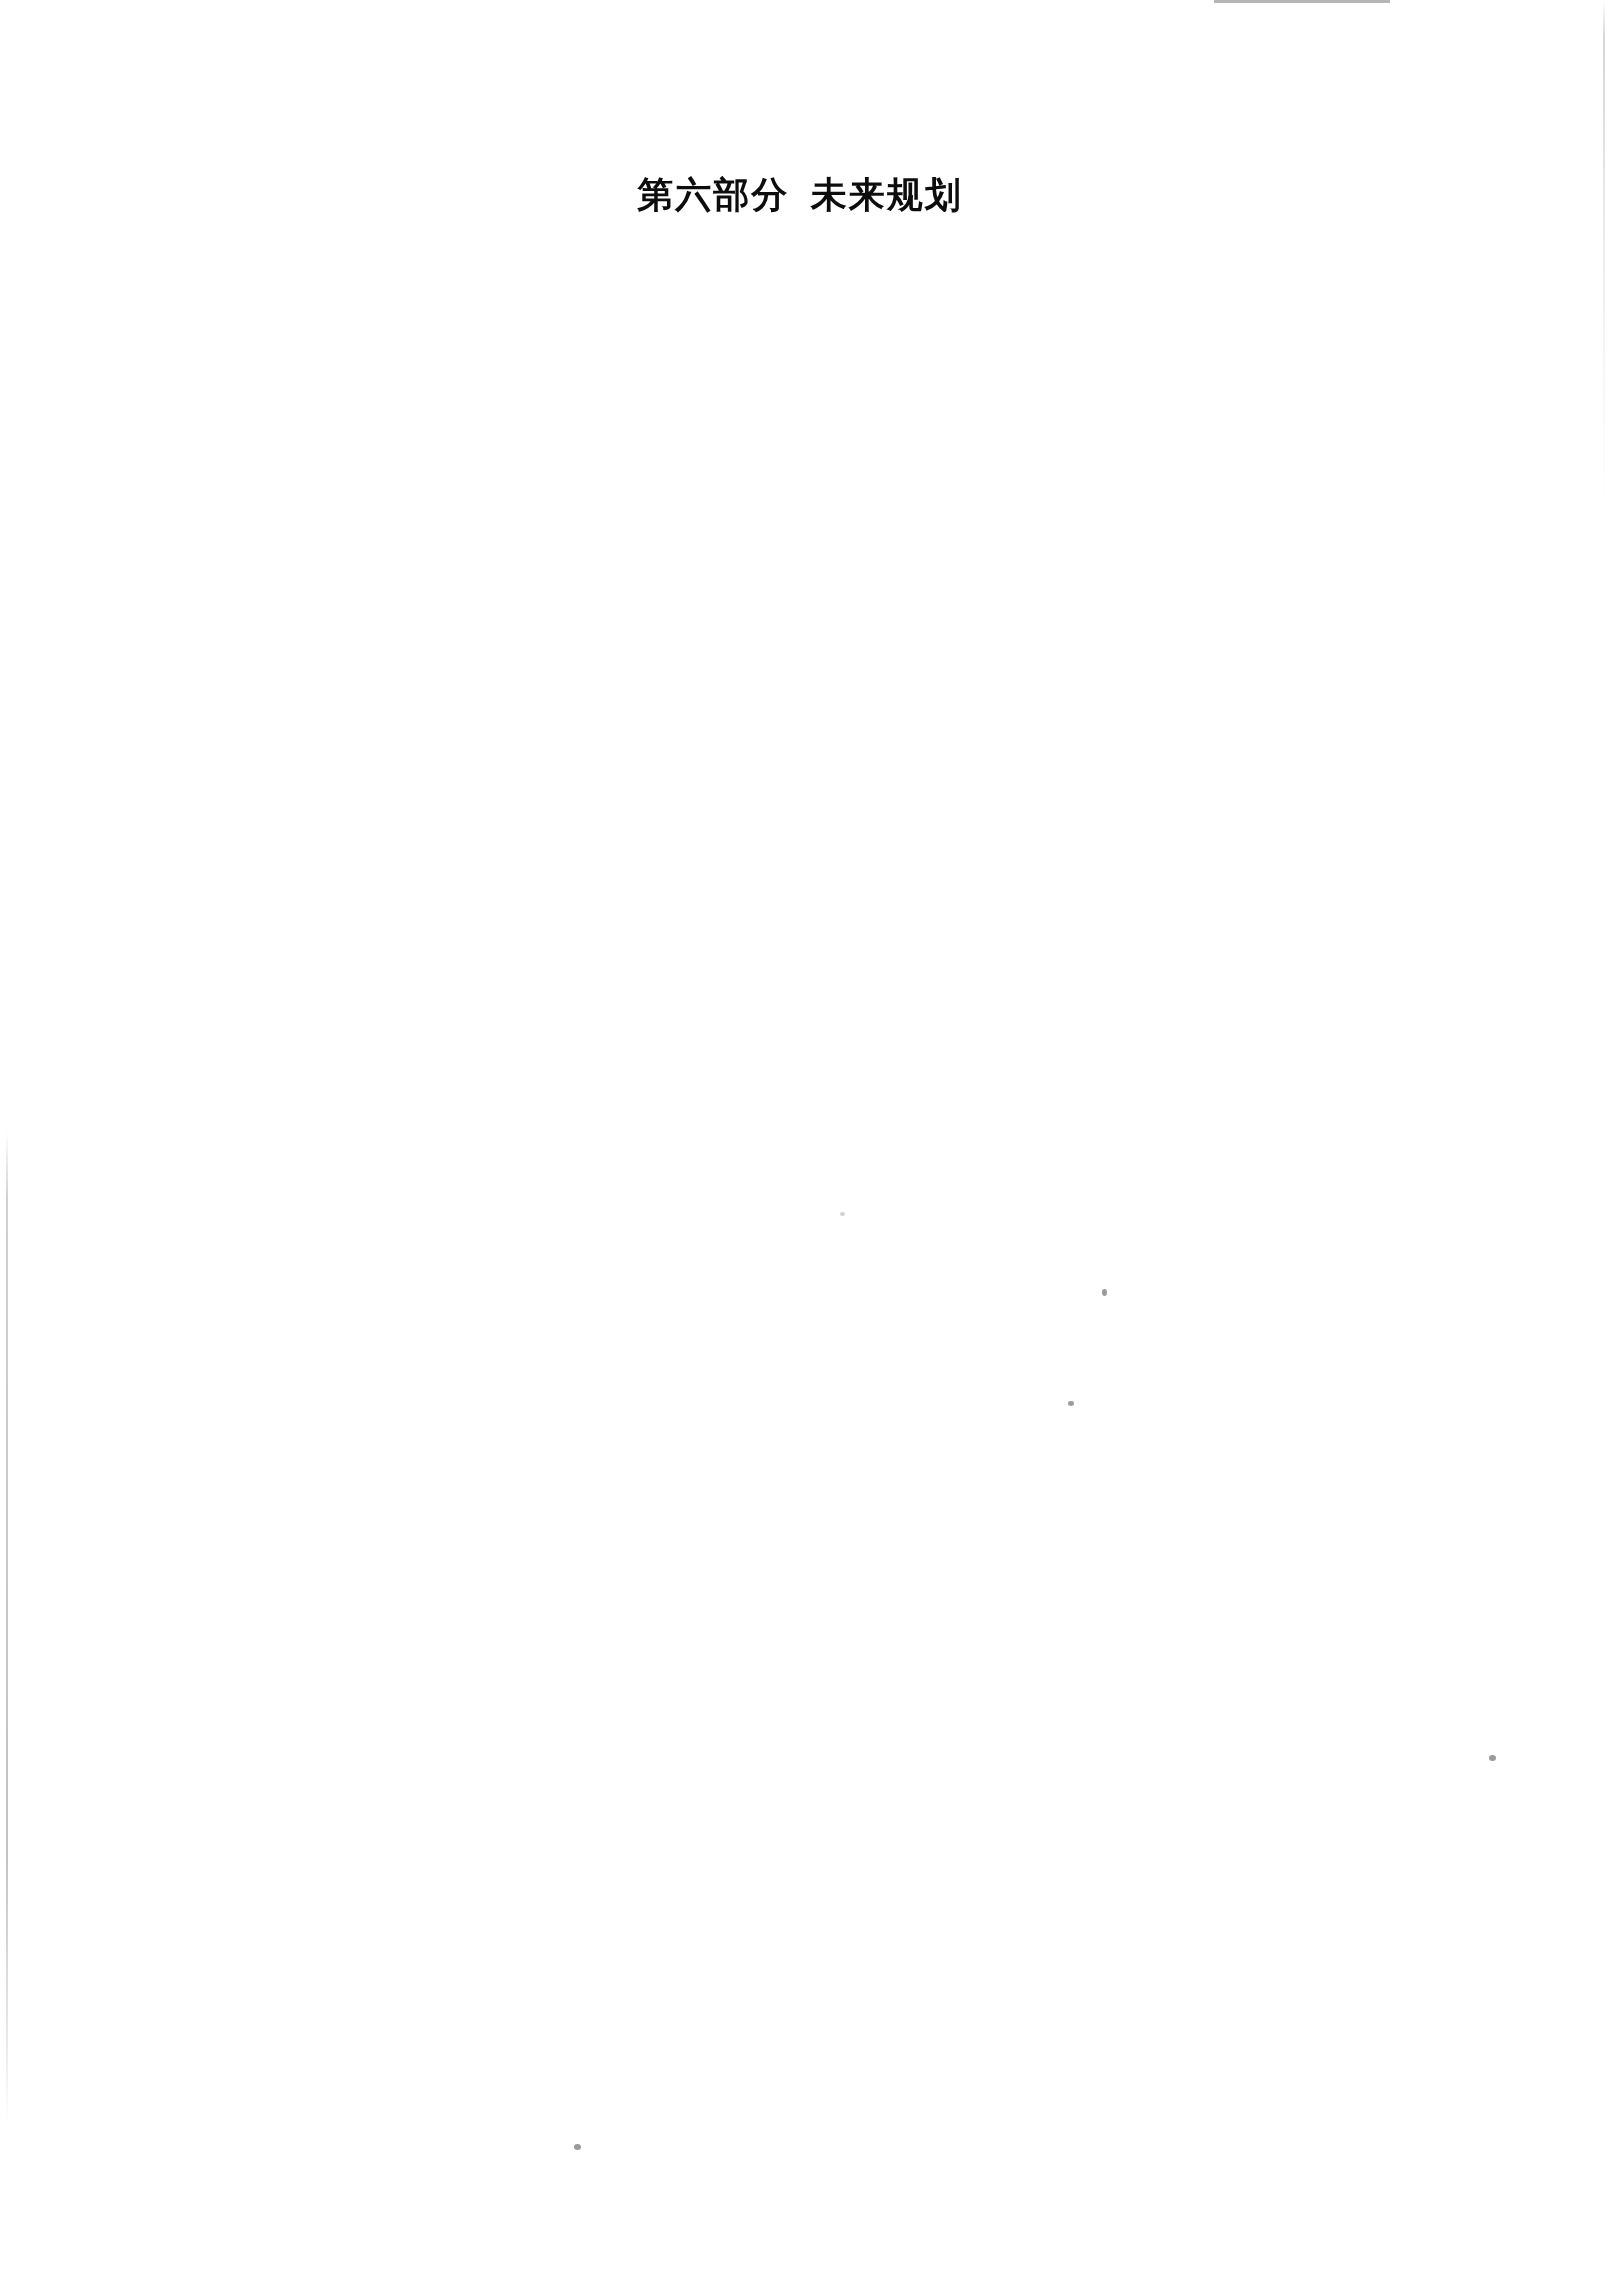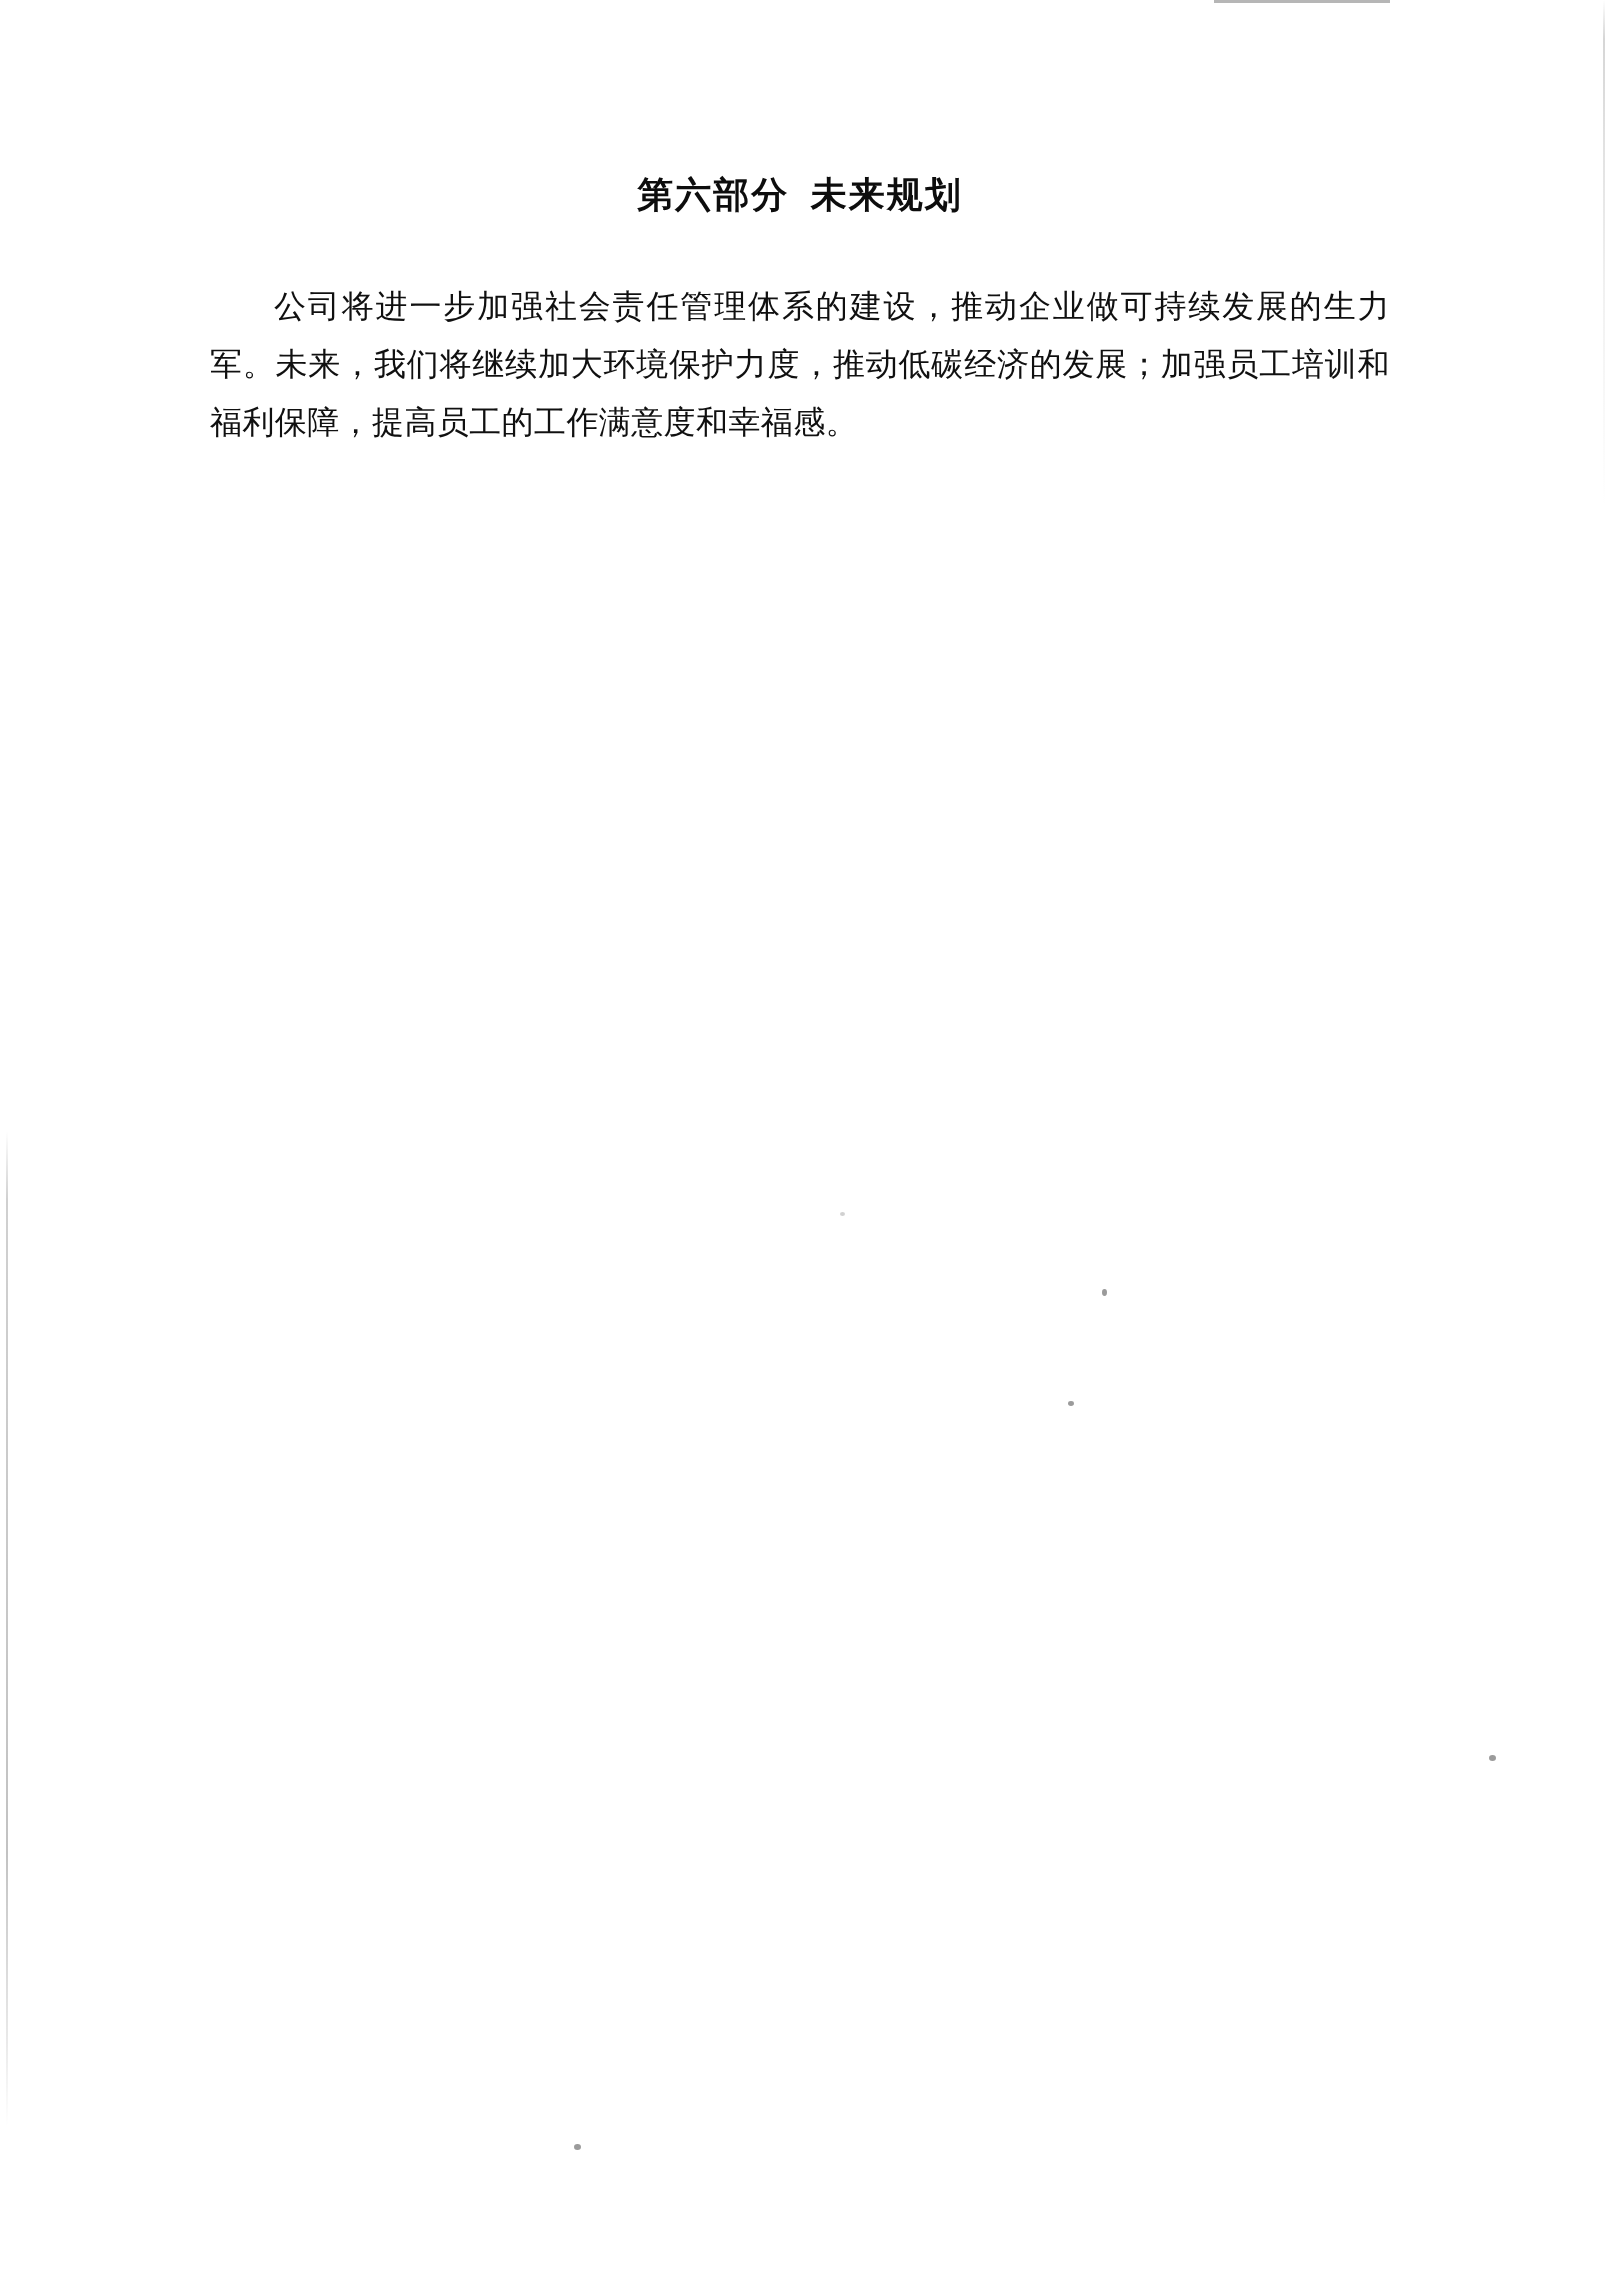--- a/index.html
+++ b/index.html
@@ -105,21 +105,20 @@
   <div class="scan-edge-left"></div>
   <div class="scan-edge-top"></div>
   <div class="scan-edge-right"></div>
 
   <div class="content">
 
     <h1 class="doc-title">
       <span>第六部分</span><span class="gap"></span><span>未来规划</span>
     </h1>
 
-    <p class="para">公司将进一步加强社会责任管理体系的建设，推动企业做可持续发展的生力军。未来，我们将继续加大环境保护力度，推动低碳经济的发展；加强员工培训和福利保障，提高员工的工作满意度和幸福感。</p>
 
   </div>
 
   <div class="speckle sp1"></div>
   <div class="speckle sp2"></div>
   <div class="speckle sp3"></div>
   <div class="speckle sp4"></div>
   <div class="speckle sp5"></div>
 
 </div>

